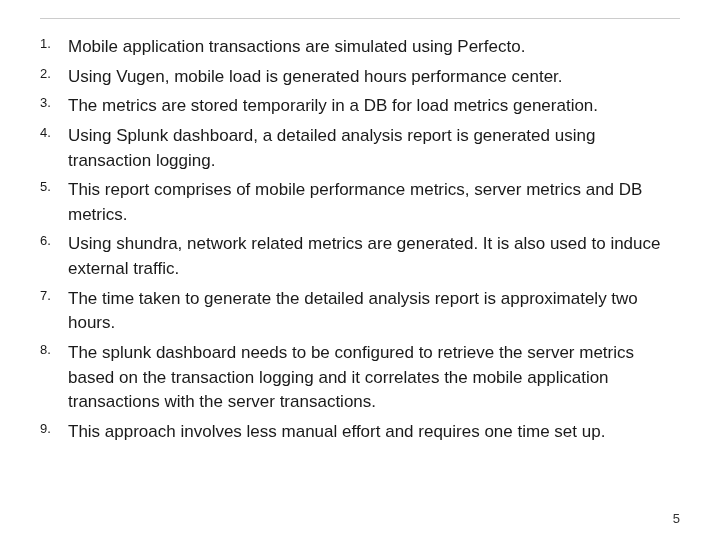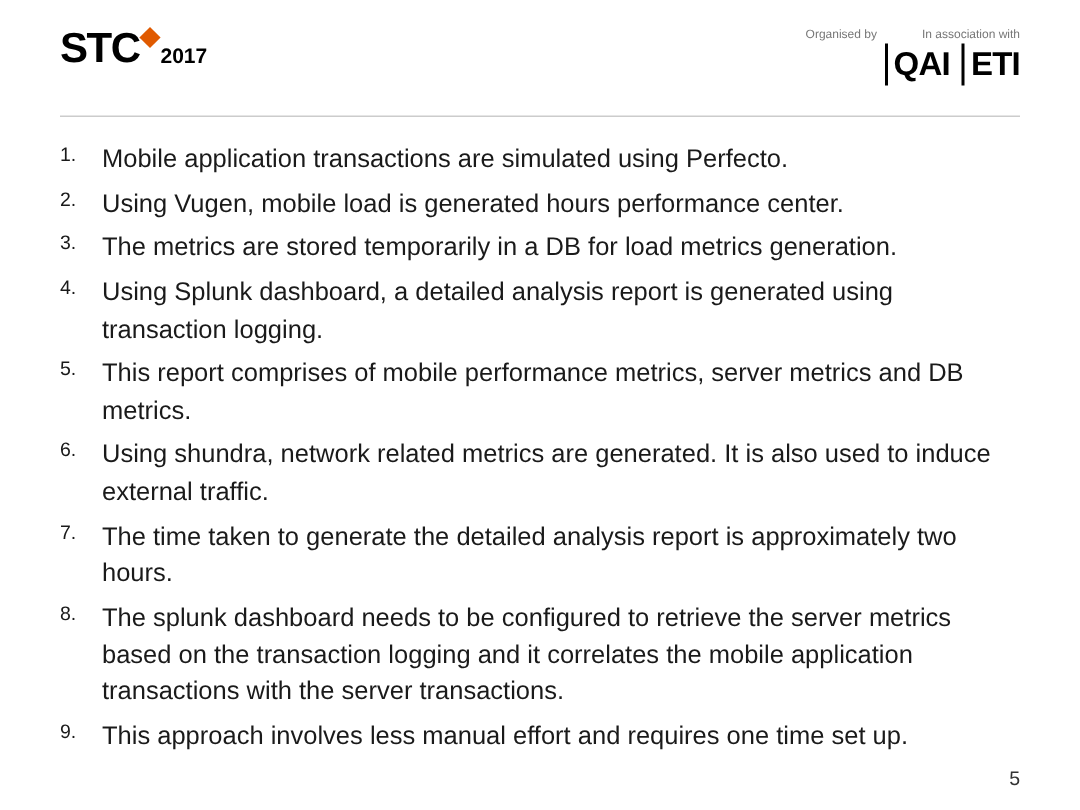--- a/index.html
+++ b/index.html
@@ -154,45 +154,20 @@
       font-weight: 900;
       color: #000;
       letter-spacing: -0.5px;
     }
   </style>
 </head>
 <body>
 
 <div class="slide-container">
 
-  <div class="header">
-
-    <div class="stc-logo">
-      <span class="stc-text">STC</span>
-      <span class="stc-diamond"></span>
-      <span class="stc-year">2017</span>
-    </div>
-
-    <div class="header-right">
-      <div class="header-right-labels">
-        <span>Organised by</span>
-        <span>In association with</span>
-      </div>
-      <div class="logos-row">
-        <div class="logo-item">
-          <div class="logo-divider"></div>
-          <span class="logo-label">QAI</span>
-        </div>
-        <div class="logo-item">
-          <div class="logo-divider"></div>
-          <span class="logo-label">ETI</span>
-        </div>
-      </div>
-    </div>
-  </div>
 
   <hr class="divider">
 
 
   <ol class="content-list">
     <li>
       <span class="list-number">1.</span>
       <span class="list-text">Mobile application transactions are simulated using Perfecto.</span>
     </li>
     <li>

